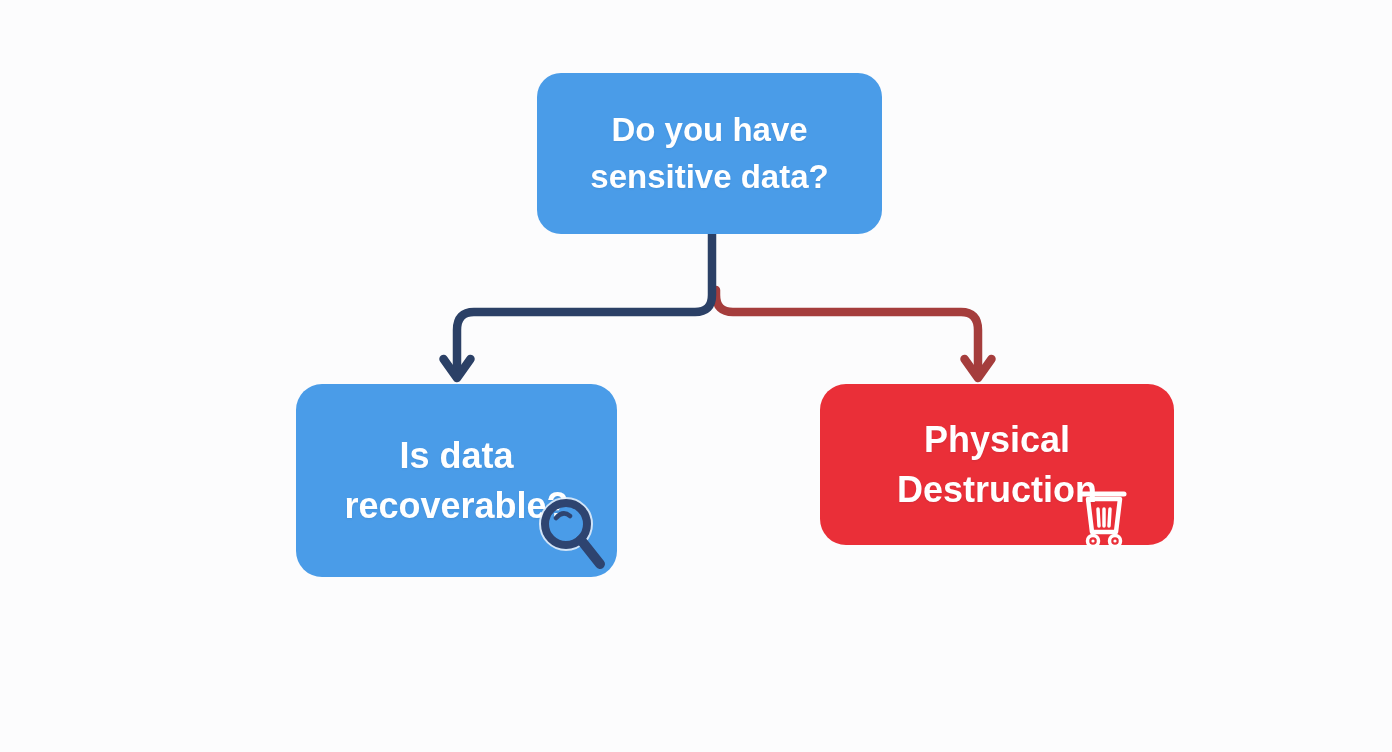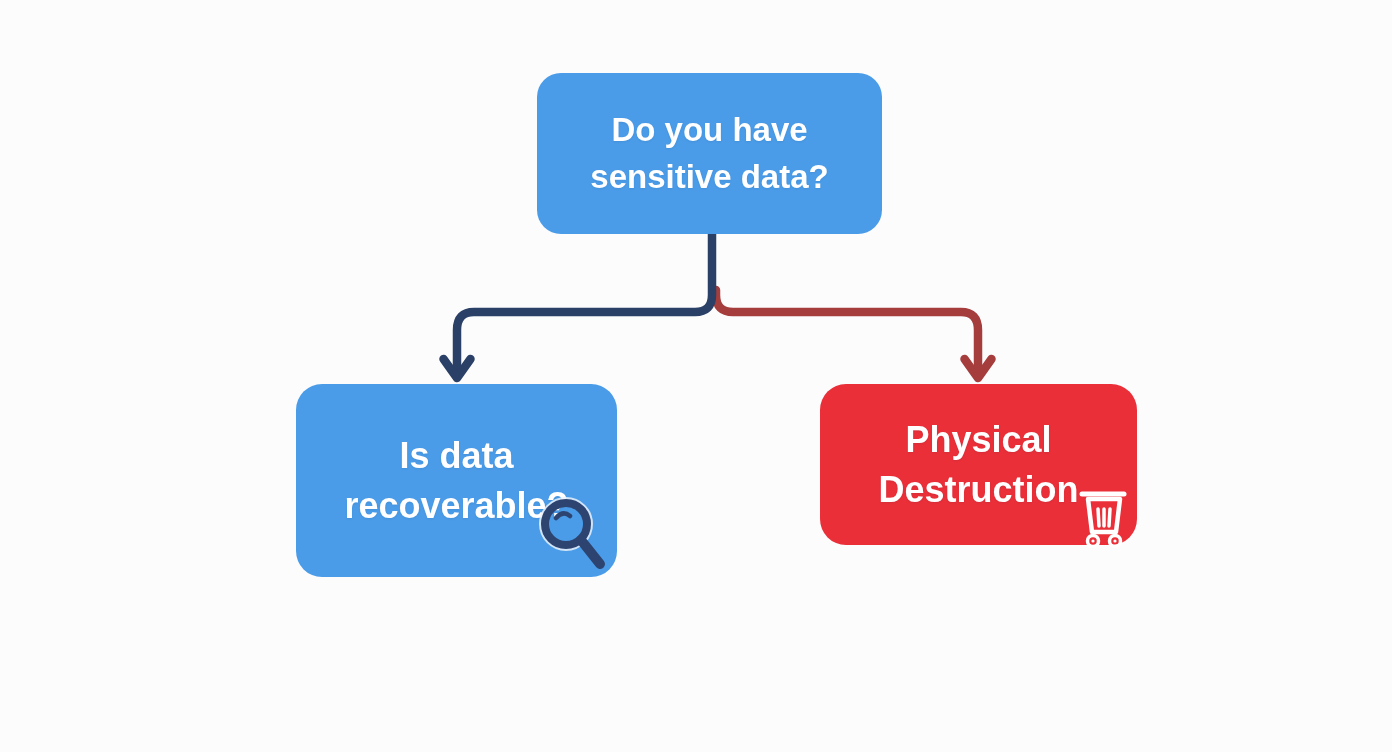--- a/index.html
+++ b/index.html
@@ -33,21 +33,21 @@
     font-size: 33px; line-height: 1.42;
   }
   .node-top .node-label { max-width: 292px; }
   .node-left {
     left: 296px; top: 384px; width: 321px; height: 193px;
     border-radius: 26px;
     font-size: 36px; line-height: 1.38;
   }
   .node-left .node-label { max-width: 262px; }
   .node-right {
-    left: 820px; top: 384px; width: 317px; height: 161px;
+    left: 820px; top: 384px; width: 354px; height: 161px;
     border-radius: 26px;
     font-size: 36px; line-height: 1.38;
   }
   .node-right .node-label { max-width: 262px; }
   .corner-icon { position: absolute; overflow: visible; }
   .magnifier { left: 240px; top: 104px; width: 80px; height: 90px; }
   .trash { left: 252px; top: 102px; width: 60px; height: 64px; }
 </style>
 </head>
 <body>

